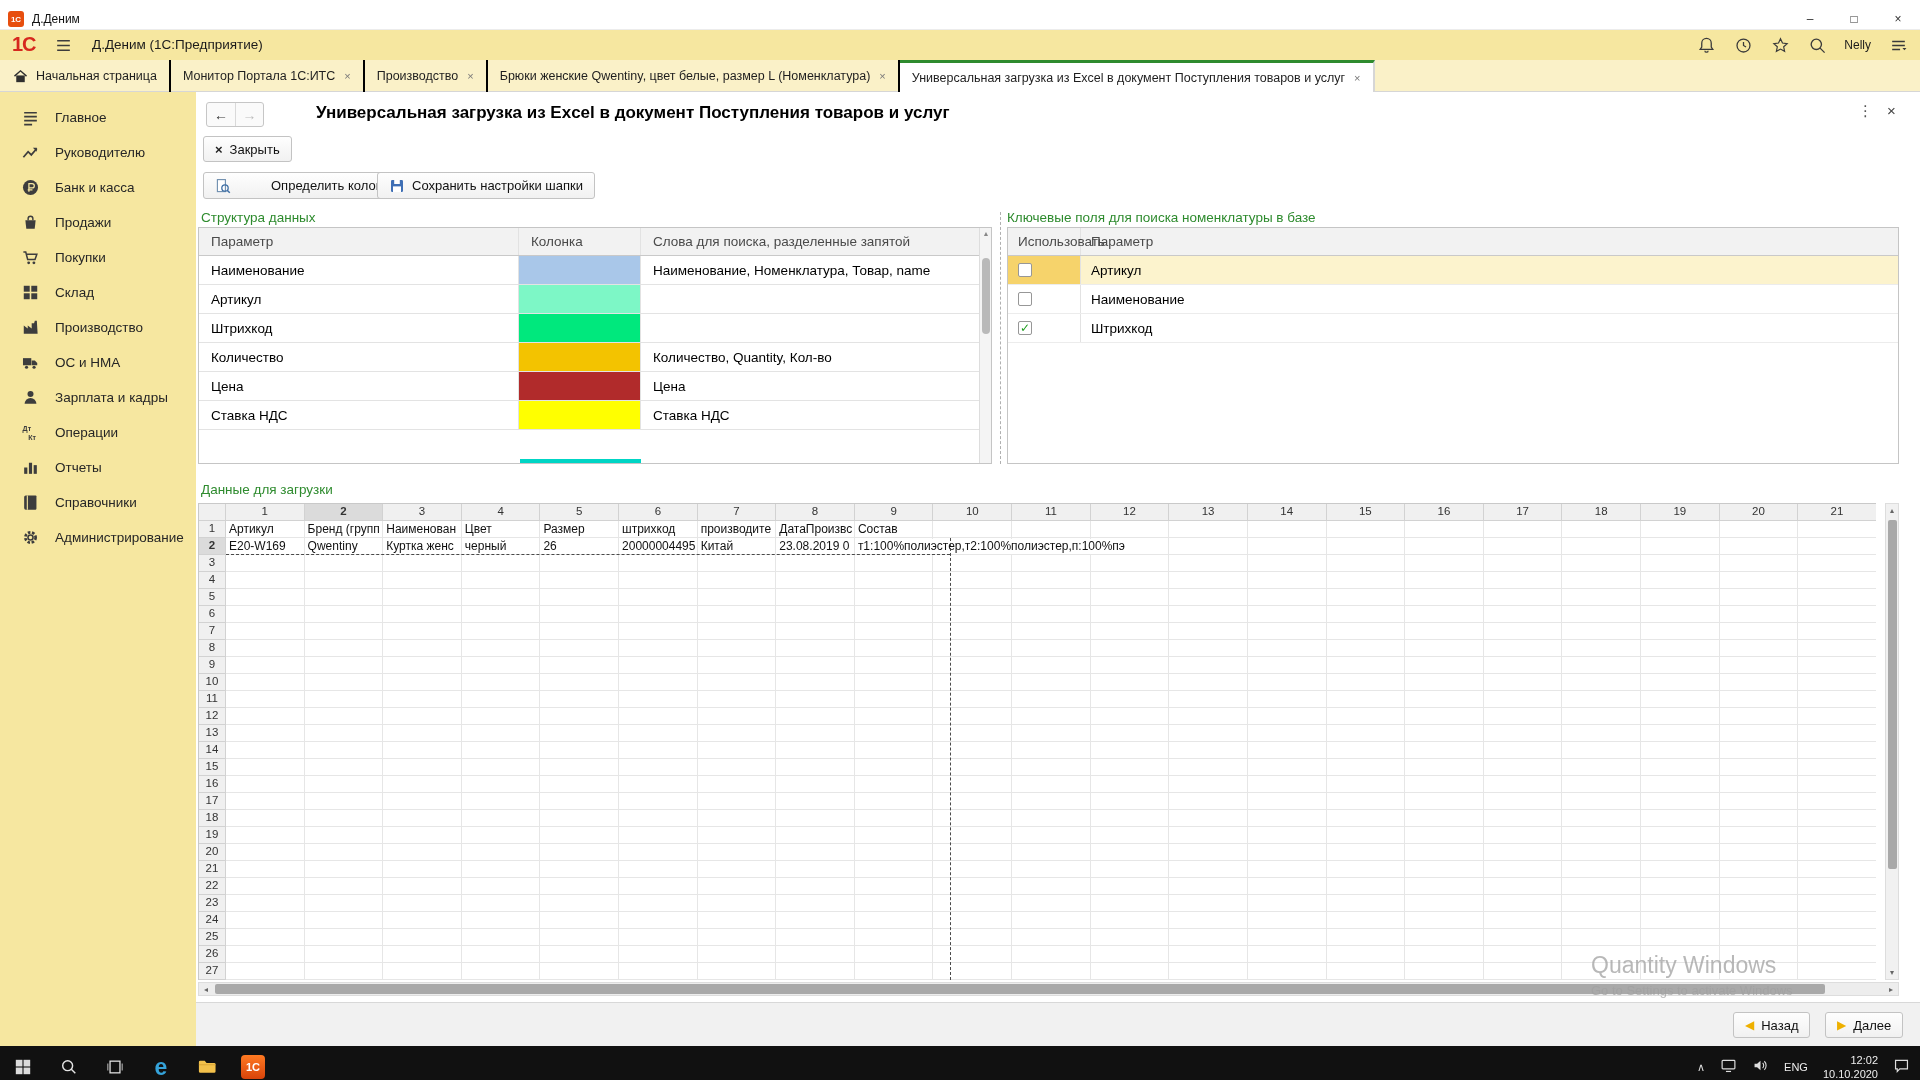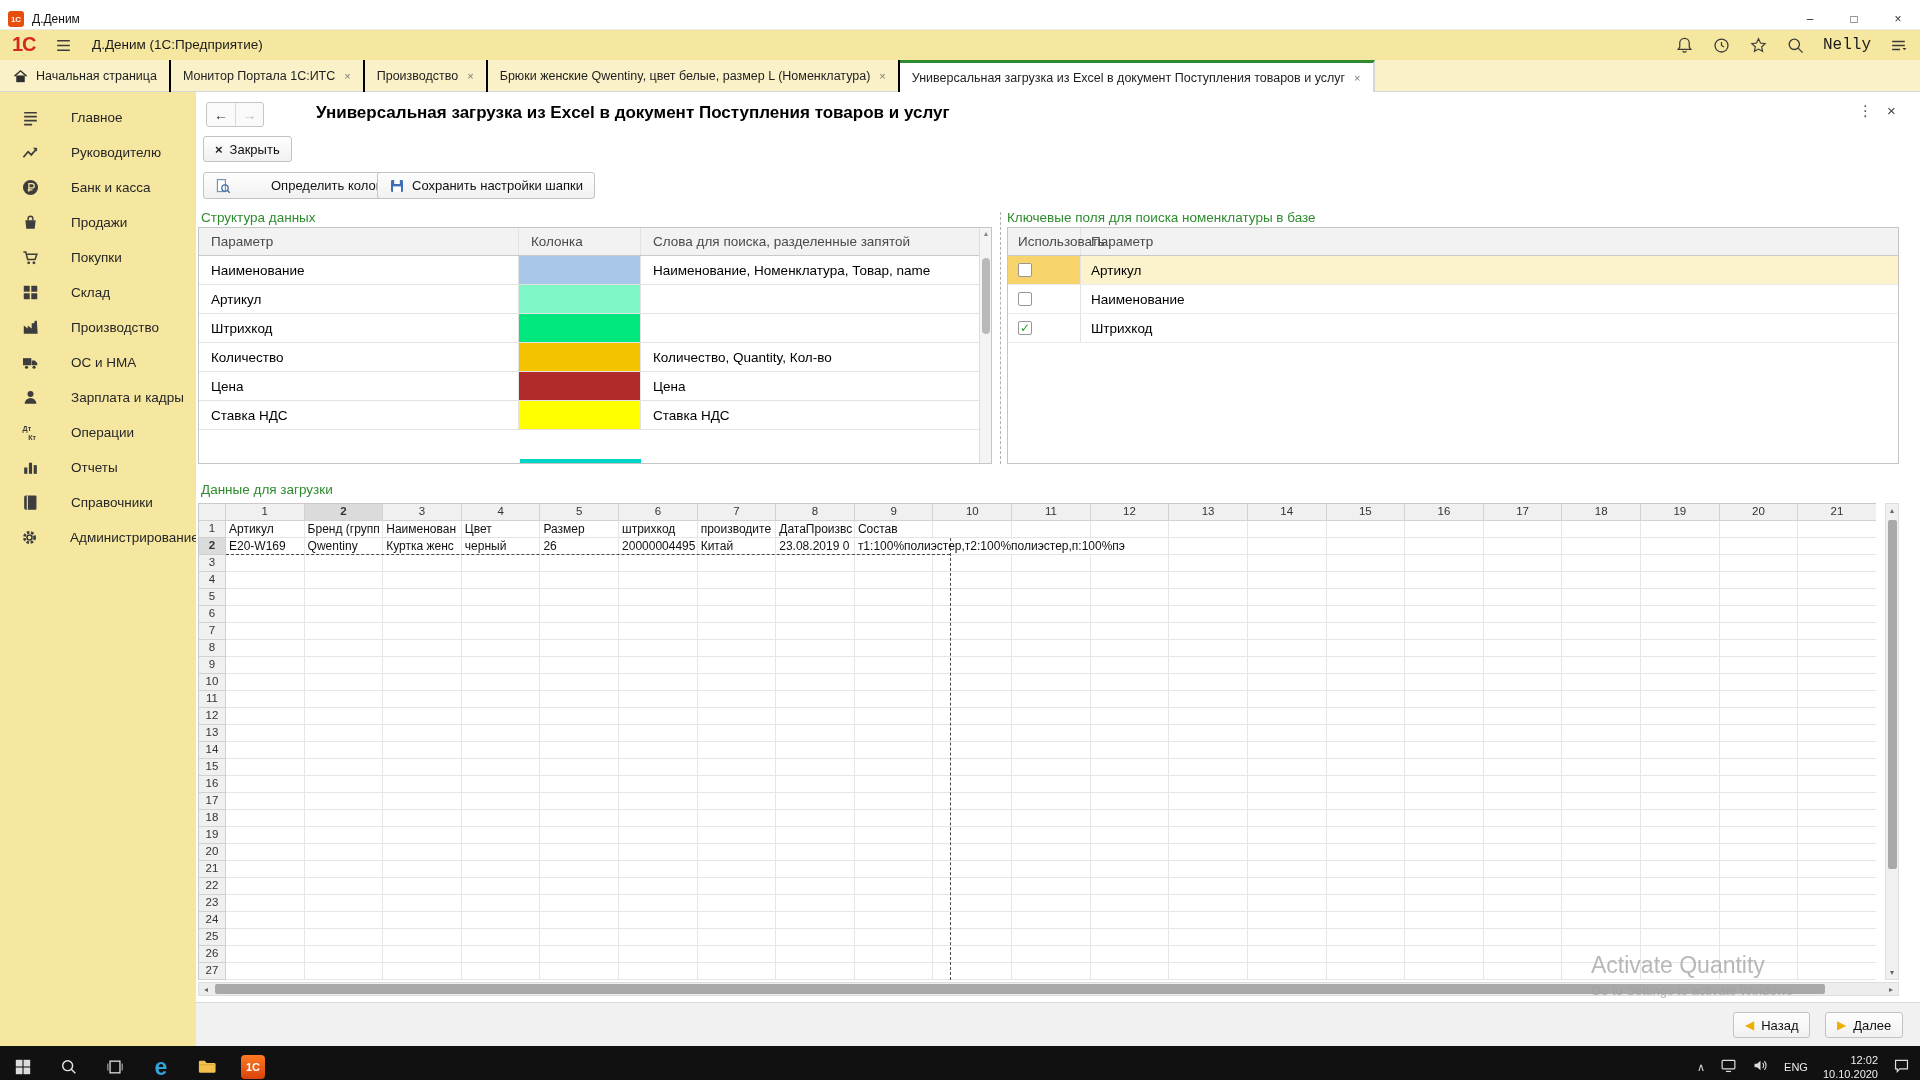--- a/index.html
+++ b/index.html
@@ -14,33 +14,33 @@
   .win-btns { position:absolute; right:0; top:0; display:flex; height:22px; }
   .win-btn { width:44px; height:22px; display:flex; align-items:center; justify-content:center; font-size:12px; color:#333; }
 
   
   .toolbar { position:absolute; left:0; top:22px; width:1920px; height:30px; background:#f6e7a0; }
   .logo-1c { position:absolute; left:12px; top:3px; font-size:20px; font-weight:bold; color:#d6281e; letter-spacing:-1px; }
   .tool-burger { position:absolute; left:54px; top:6px; width:19px; height:19px; }
   .tool-apptitle { position:absolute; left:92px; top:0; line-height:30px; font-size:13.5px; color:#1b1b1b; }
   .tool-right { position:absolute; right:12px; top:0; height:30px; display:flex; align-items:center; gap:17px; }
   .tool-icon { width:20px; height:20px; display:flex; align-items:center; justify-content:center; }
-  .tool-user { font-size:16px; color:#1b1b1b;font-family:Liberation Mono, monospace; }
+  .tool-user { font-size:12px; color:#1b1b1b; }
 
   
   .tabbar { position:absolute; left:0; top:52px; width:1920px; height:32px; background:#faf1c8; border-bottom:1px solid #d6d6d6; display:flex; }
   .tab { display:flex; align-items:center; padding:0 12px; font-size:12.5px; color:#1e1e1e; border-right:2px solid #000000; position:relative; white-space:nowrap; height:32px; }
   .tab.active { background:#fff; border-top:3px solid #2e8b2e; height:33px; border-right-color:#d6d6d6; }
   .tab-ico { width:17px; height:17px; margin-right:7px; display:flex; align-items:center; }
   .tab-x { margin-left:9px; color:#787878; font-size:11px; }
 
   
   .sidebar { position:absolute; left:0; top:84px; width:196px; height:954px; background:#f6e7a0; }
   .side-items { padding-top:8px; }
-  .side-item { height:35px; display:flex; align-items:center; padding-left:20px; gap:31px; font-size:13.5px; color:#262626; cursor:default; }
+  .side-item { height:35px; display:flex; align-items:center; padding-left:20px; gap:15px; font-size:13.5px; color:#262626; cursor:default; }
   .side-ico { width:20px; height:20px; display:flex; align-items:center; justify-content:center; }
 
   
   .content { position:absolute; left:196px; top:84px; width:1724px; height:954px; background:#fff; }
   .navbtns { position:absolute; left:10px; top:10px; width:58px; height:25px; display:flex; border:1px solid #c6c6c6; border-radius:3px; background:#fafafa; overflow:hidden; }
   .navbtn { width:29px; display:flex; align-items:center; justify-content:center; font-size:14px; color:#333; }
   .navbtn.fwd { border-left:1px solid #d9d9d9; color:#bcbcbc; }
   .page-title { position:absolute; left:120px; top:11px; font-size:17px; font-weight:bold; color:#000; }
   .kebab { position:absolute; left:1662px; top:10px; font-size:15px; color:#555; }
   .page-close { position:absolute; left:1691px; top:10px; font-size:15px; color:#444; }
@@ -1068,21 +1068,21 @@
       <div class="vs-arrow" style="top:2px">▴</div>
       <div class="vs-thumb"></div>
       <div class="vs-arrow" style="bottom:2px">▾</div>
     </div>
     <div class="hscroll">
       <div class="hs-arrow" style="left:0">◂</div>
       <div class="hs-thumb"></div>
       <div class="hs-arrow" style="right:0">▸</div>
     </div>
 
-    <div class="watermark1">Activate Quantity</div>
+    <div class="watermark1">Quantity Windows</div>
     <div class="watermark2">Go to Settings to activate Windows</div>
 
     <div class="footer">
       <button class="btn btn-back">
         <span class="wiz-arrow">◀</span>
         <span>Назад</span>
       </button>
       <button class="btn btn-next">
         <span class="wiz-arrow">▶</span>
         <span>Далее</span>

